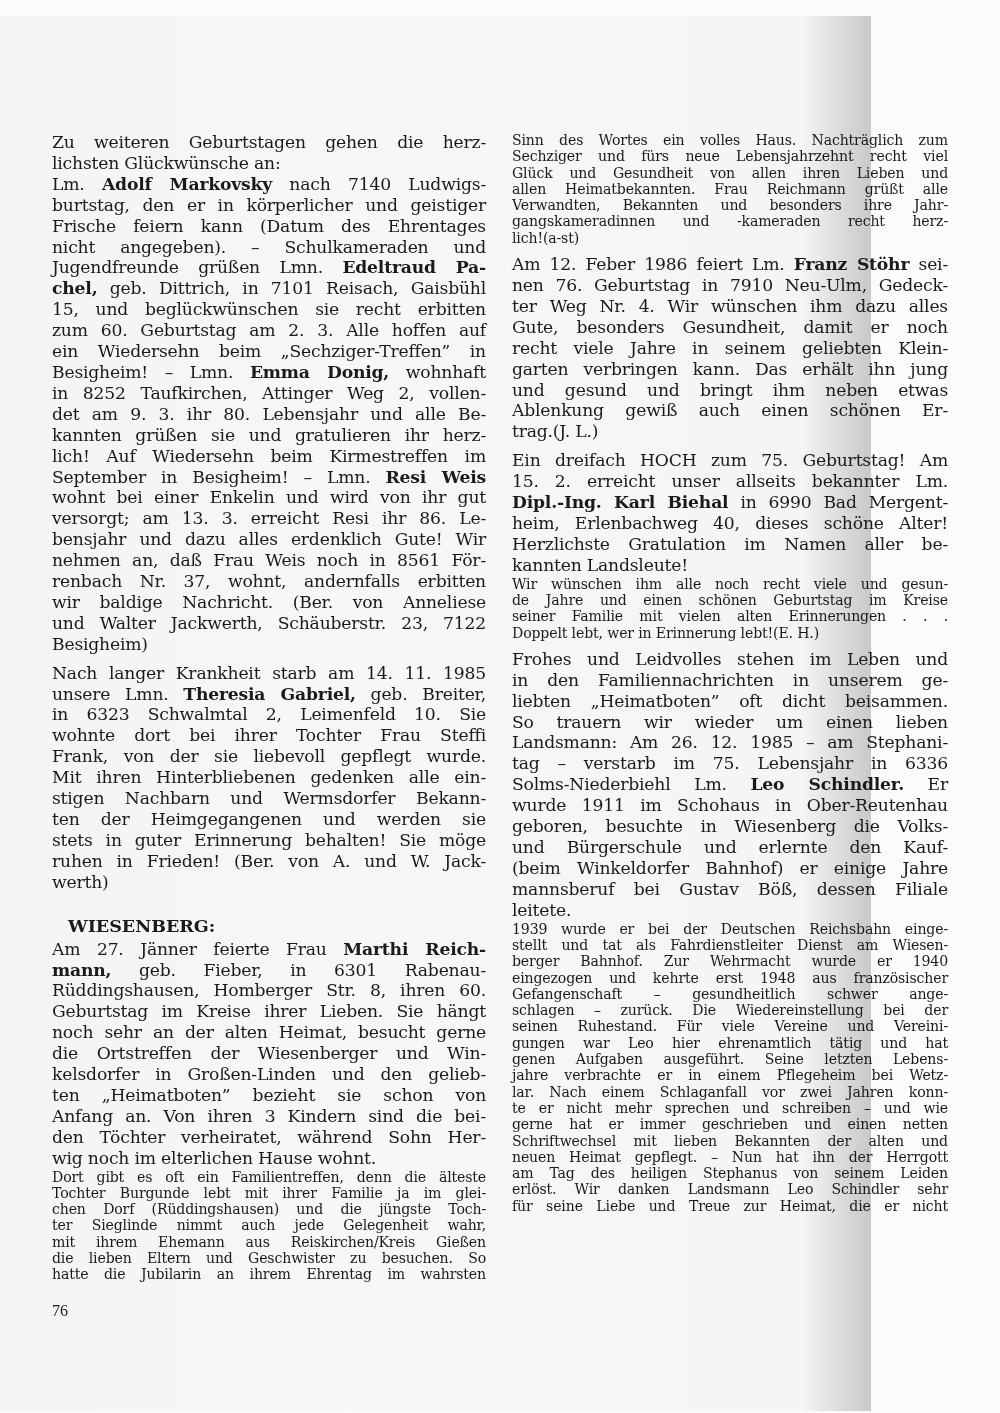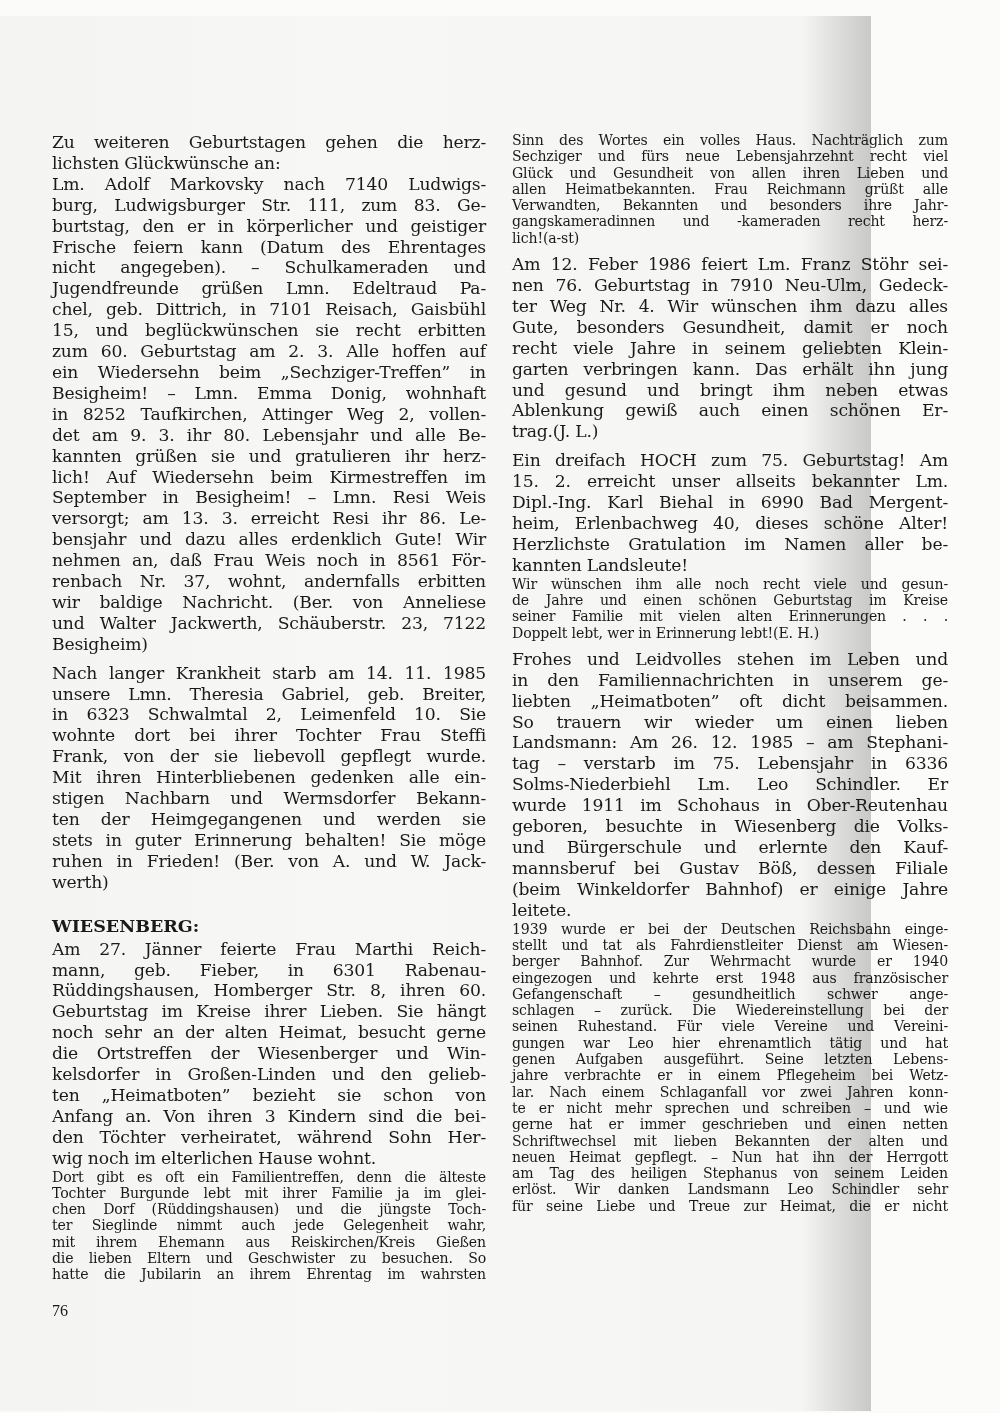--- a/index.html
+++ b/index.html
@@ -18,52 +18,52 @@
   .col-right { left: 512px; width: 436px; }
   .line {
     display: block; white-space: nowrap; text-align: justify; text-align-last: justify;
     overflow: visible;
   }
   .big .line { font-size: 17.2px; line-height: 20.9px; letter-spacing: -0.2px; }
   .small .line { font-size: 14.1px; line-height: 16.3px; letter-spacing: -0.15px; }
   .line.last { text-align-last: left; }
   .para { margin: 0 0 8px 0; }
   .para.tight { margin-bottom: 0; }
-  b { font-weight: normal; }
-  .heading { font-size: 17.5px; font-weight: bold; line-height: 22px; margin: 22px 0 2px 0; letter-spacing: 0; }
+  b { font-weight: bold; }
+  .heading { font-size: 17.5px; font-weight: bold; line-height: 22px; margin: 22px 0 2px 16px; letter-spacing: 0; }
   .sig-line { display: flex; justify-content: flex-start; }
   .page-number { position: absolute; left: 52px; top: 1286px; font-size: 16px; font-family: Liberation Serif, serif; }
 </style>
 </head>
 <body>
 
 <div class="page">
 
   <div class="col col-left">
     <div class="para big tight">
         <span class="line">Zu weiteren Geburtstagen gehen die herz-</span>
         <span class="line last">lichsten Glückwünsche an:</span>
       </div>
     <div class="para big">
         <span class="line">Lm. <b>Adolf Markovsky</b> nach 7140 Ludwigs-</span>
-        <span class="line">burg, Ludwigsburger Str. 111, zum 83. Ge-</span>
         <span class="line">burtstag, den er in körperlicher und geistiger</span>
         <span class="line">Frische feiern kann (Datum des Ehrentages</span>
         <span class="line">nicht angegeben). – Schulkameraden und</span>
         <span class="line">Jugendfreunde grüßen Lmn. <b>Edeltraud Pa-</b></span>
         <span class="line"><b>chel,</b> geb. Dittrich, in 7101 Reisach, Gaisbühl</span>
         <span class="line">15, und beglückwünschen sie recht erbitten</span>
         <span class="line">zum 60. Geburtstag am 2. 3. Alle hoffen auf</span>
         <span class="line">ein Wiedersehn beim „Sechziger-Treffen” in</span>
         <span class="line">Besigheim! – Lmn. <b>Emma Donig,</b> wohnhaft</span>
         <span class="line">in 8252 Taufkirchen, Attinger Weg 2, vollen-</span>
         <span class="line">det am 9. 3. ihr 80. Lebensjahr und alle Be-</span>
         <span class="line">kannten grüßen sie und gratulieren ihr herz-</span>
         <span class="line">lich! Auf Wiedersehn beim Kirmestreffen im</span>
         <span class="line">September in Besigheim! – Lmn. <b>Resi Weis</b></span>
+        <span class="line">wohnt bei einer Enkelin und wird von ihr gut</span>
         <span class="line">versorgt; am 13. 3. erreicht Resi ihr 86. Le-</span>
         <span class="line">bensjahr und dazu alles erdenklich Gute! Wir</span>
         <span class="line">nehmen an, daß Frau Weis noch in 8561 För-</span>
         <span class="line">renbach Nr. 37, wohnt, andernfalls erbitten</span>
         <span class="line">wir baldige Nachricht. (Ber. von Anneliese</span>
         <span class="line">und Walter Jackwerth, Schäuberstr. 23, 7122</span>
         <span class="line last">Besigheim)</span>
       </div>
     <div class="para big">
         <span class="line">Nach langer Krankheit starb am 14. 11. 1985</span>
@@ -157,22 +157,22 @@
         <span class="line">Frohes und Leidvolles stehen im Leben und</span>
         <span class="line">in den Familiennachrichten in unserem ge-</span>
         <span class="line">liebten „Heimatboten” oft dicht beisammen.</span>
         <span class="line">So trauern wir wieder um einen lieben</span>
         <span class="line">Landsmann: Am 26. 12. 1985 – am Stephani-</span>
         <span class="line">tag – verstarb im 75. Lebensjahr in 6336</span>
         <span class="line">Solms-Niederbiehl Lm. <b>Leo Schindler.</b> Er</span>
         <span class="line">wurde 1911 im Schohaus in Ober-Reutenhau</span>
         <span class="line">geboren, besuchte in Wiesenberg die Volks-</span>
         <span class="line">und Bürgerschule und erlernte den Kauf-</span>
+        <span class="line">(beim Winkeldorfer Bahnhof) er einige Jahre</span>
         <span class="line">mannsberuf bei Gustav Böß, dessen Filiale</span>
-        <span class="line">(beim Winkeldorfer Bahnhof) er einige Jahre</span>
         <span class="line last">leitete.</span>
       </div>
     <div class="para small">
         <span class="line">1939 wurde er bei der Deutschen Reichsbahn einge-</span>
         <span class="line">stellt und tat als Fahrdienstleiter Dienst am Wiesen-</span>
         <span class="line">berger Bahnhof. Zur Wehrmacht wurde er 1940</span>
         <span class="line">eingezogen und kehrte erst 1948 aus französischer</span>
         <span class="line">Gefangenschaft – gesundheitlich schwer ange-</span>
         <span class="line">schlagen – zurück. Die Wiedereinstellung bei der</span>
         <span class="line">seinen Ruhestand. Für viele Vereine und Vereini-</span>

